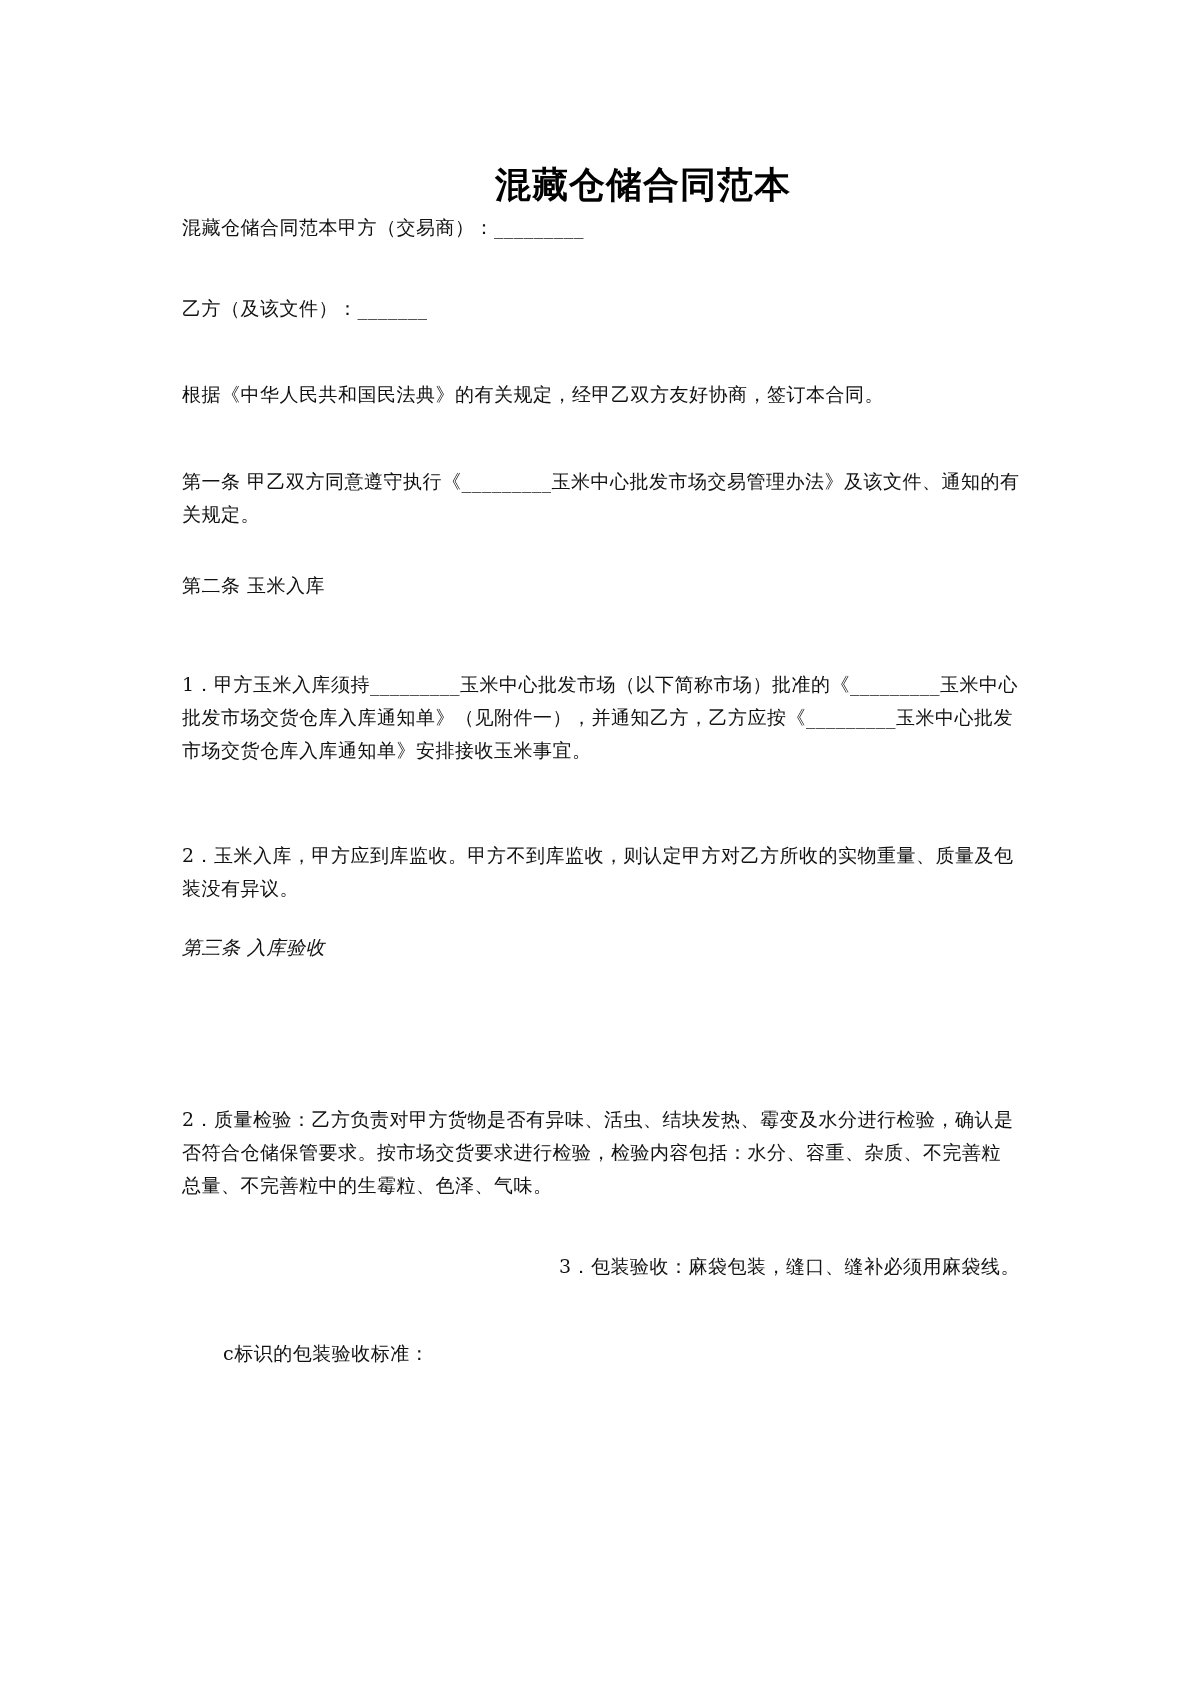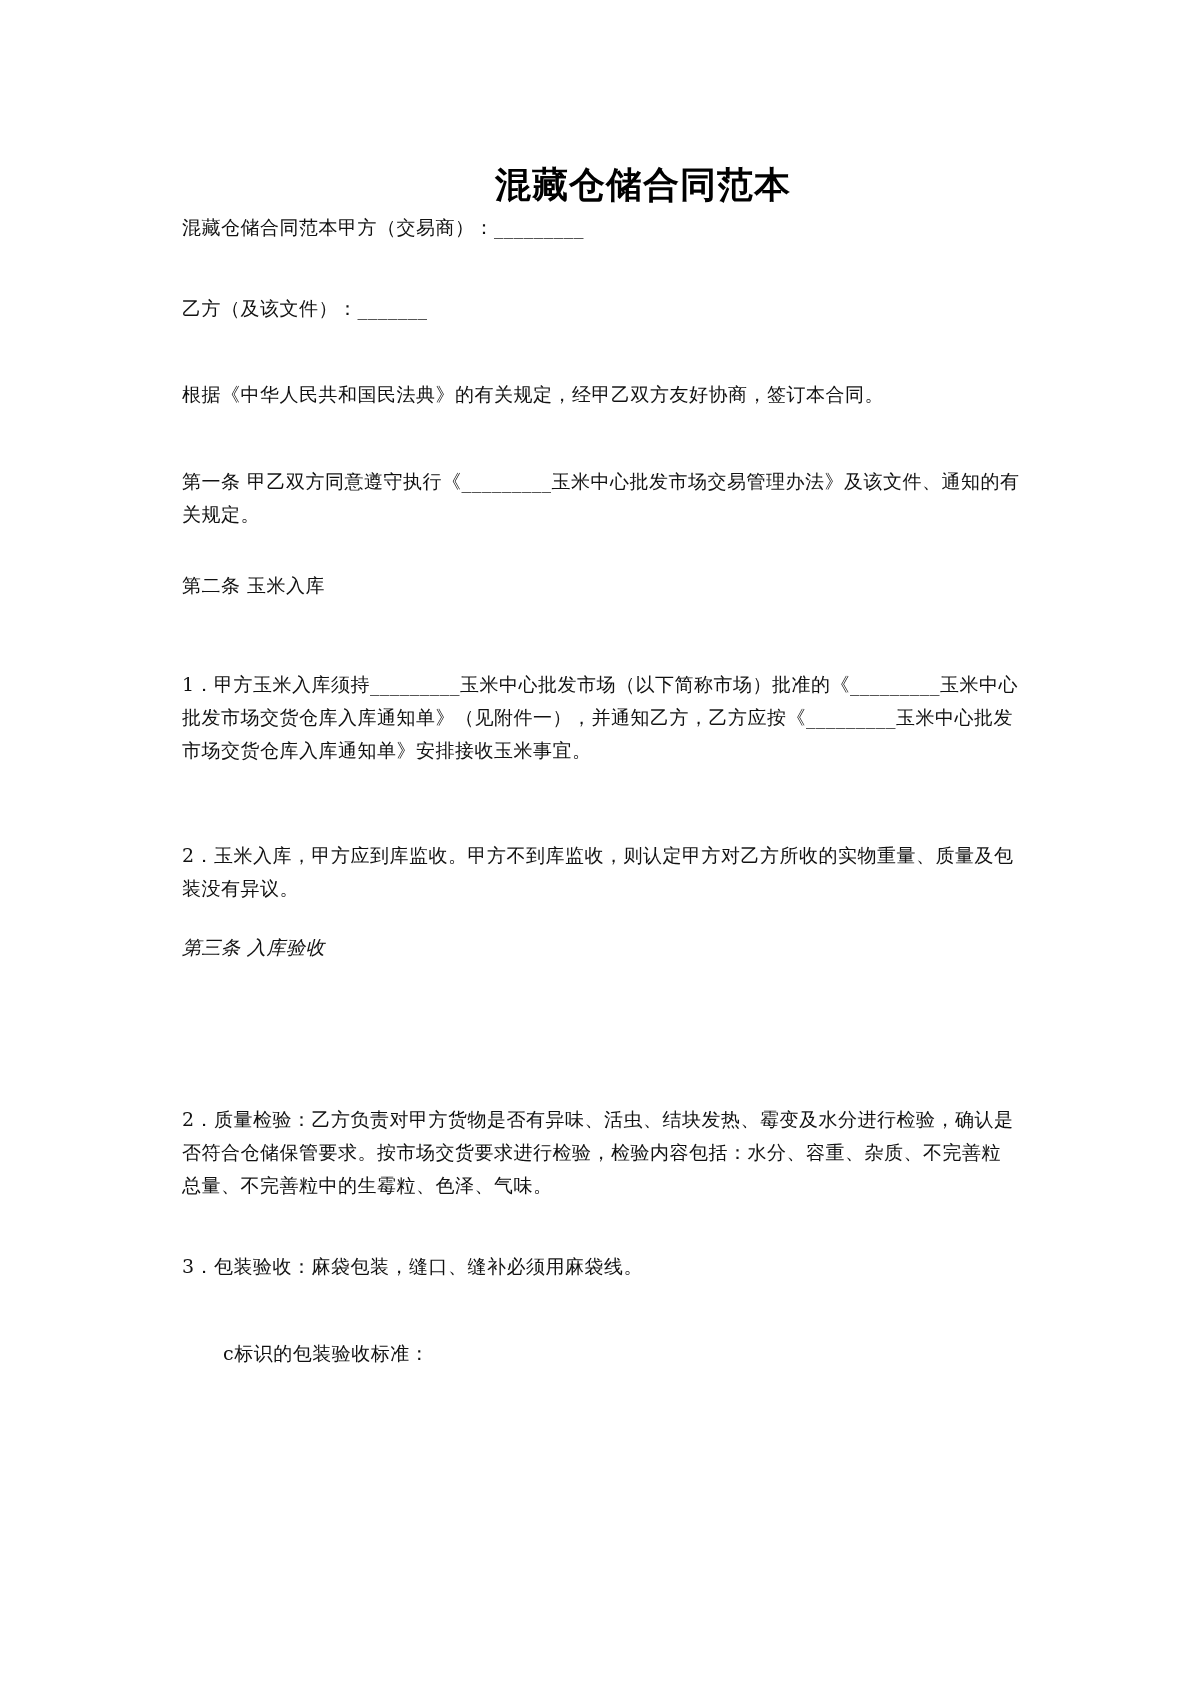--- a/index.html
+++ b/index.html
@@ -57,15 +57,15 @@
 
   <div class="para" style="top:211px;">混藏仓储合同范本甲方（交易商）：_________</div>
   <div class="para" style="top:292px;">乙方（及该文件）：_______</div>
   <div class="para" style="top:378px;">根据《中华人民共和国民法典》的有关规定，经甲乙双方友好协商，签订本合同。</div>
   <div class="para" style="top:465px;">第一条 甲乙双方同意遵守执行《_________玉米中心批发市场交易管理办法》及该文件、通知的有关规定。</div>
   <div class="para" style="top:569px;">第二条 玉米入库</div>
   <div class="para" style="top:668px;">1．甲方玉米入库须持_________玉米中心批发市场（以下简称市场）批准的《_________玉米中心批发市场交货仓库入库通知单》（见附件一），并通知乙方，乙方应按《_________玉米中心批发市场交货仓库入库通知单》安排接收玉米事宜。</div>
   <div class="para" style="top:815px;margin-top:24px;">2．玉米入库，甲方应到库监收。甲方不到库监收，则认定甲方对乙方所收的实物重量、质量及包装没有异议。</div>
   <div class="para" style="top:931px;font-style:italic;">第三条 入库验收</div>
   <div class="para" style="top:1103px;">2．质量检验：乙方负责对甲方货物是否有异味、活虫、结块发热、霉变及水分进行检验，确认是否符合仓储保管要求。按市场交货要求进行检验，检验内容包括：水分、容重、杂质、不完善粒总量、不完善粒中的生霉粒、色泽、气味。</div>
-  <div class="para" style="top:1250px;">3．包装验收：麻袋包装，缝口、缝补必须用麻袋线。</div>
+  <div class="para" style="top:1250px;text-align:right;">3．包装验收：麻袋包装，缝口、缝补必须用麻袋线。</div>
   <div class="para" style="top:1337px;margin-left:41px;">c标识的包装验收标准：</div>
 </div>
 
 </body></html>

